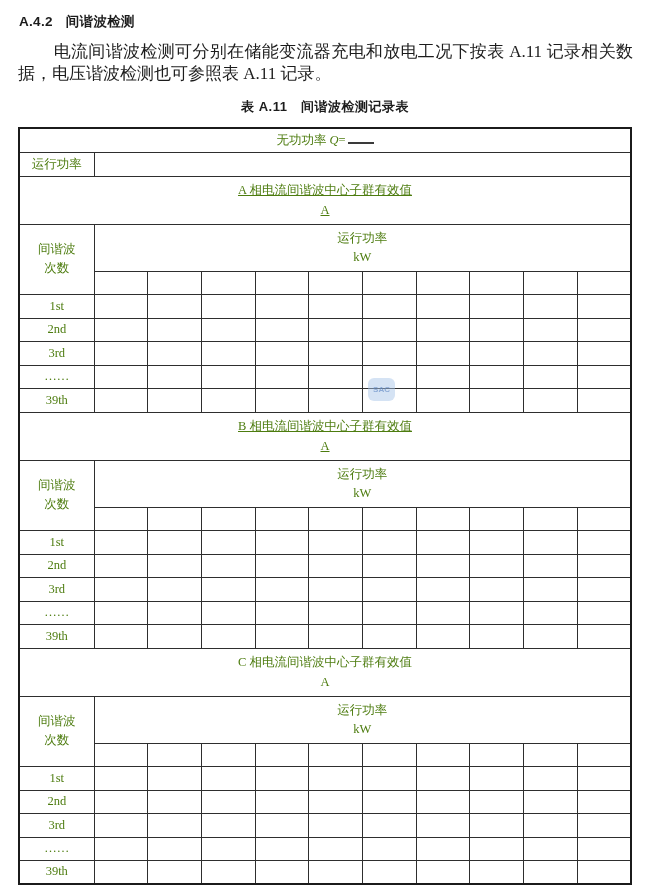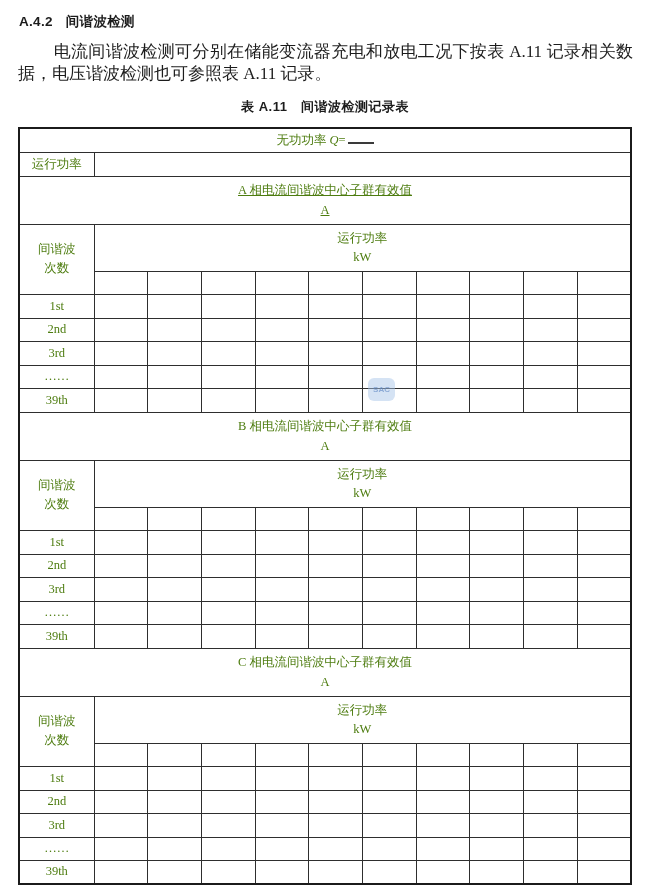--- a/index.html
+++ b/index.html
@@ -183,21 +183,21 @@
           <td></td>
           <td></td>
           <td></td>
           <td></td>
           <td></td>
           <td></td>
           <td></td>
           <td></td>
           <td></td>
         </tr>
-        <tr style="height: 48px;">
+        <tr style="height: 48px; text-decoration: underline;">
           <td colspan="11" class="sec">
             <div>B 相电流间谐波中心子群有效值</div>
             <div>A</div>
           </td>
         </tr>
         <tr style="height: 47px;">
           <td rowspan="2" class="hdr2">
             <div>间谐波</div>
             <div>次数</div>
           </td>

